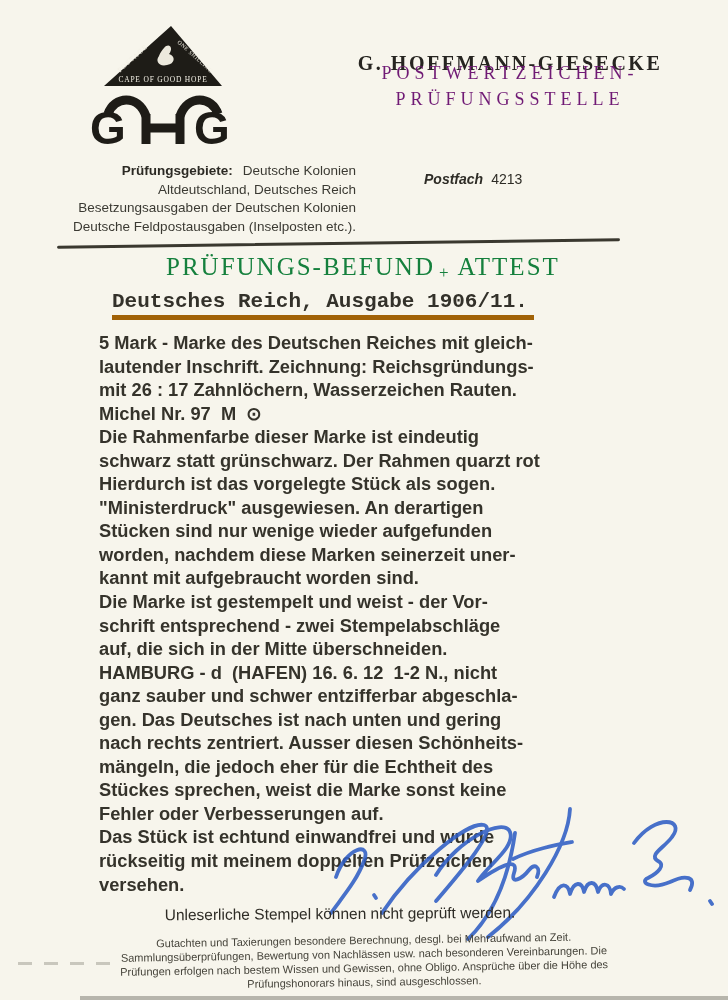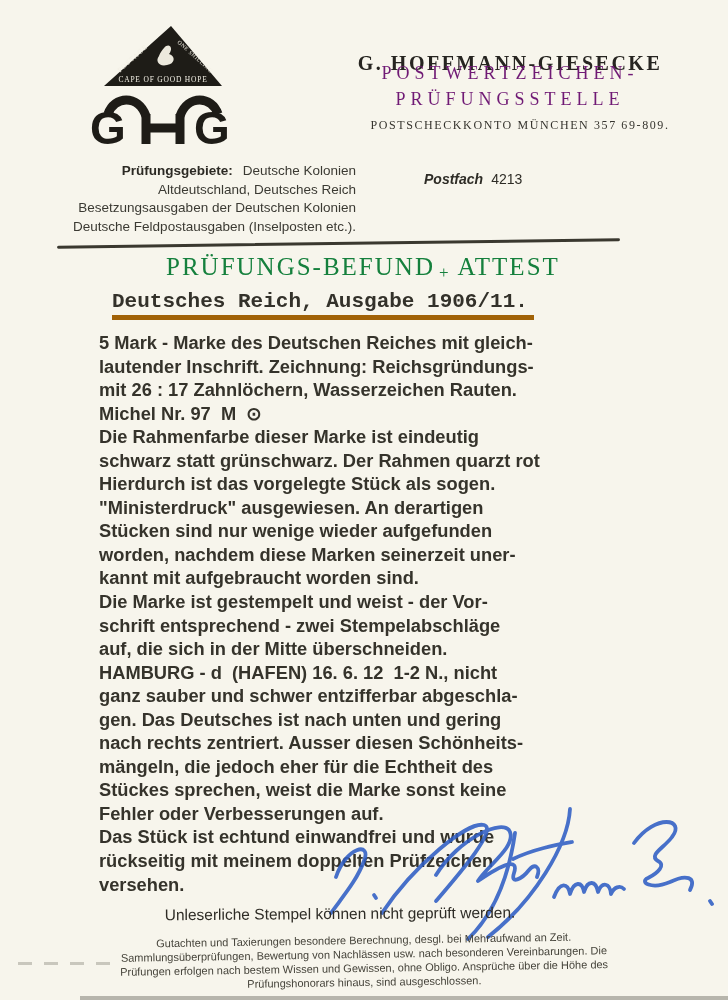--- a/index.html
+++ b/index.html
@@ -107,21 +107,20 @@
         <path d="M92,94 C100,72 124,74 130,92"></path>
       </g>
     </g>
   </svg>
 
   <div class="lh-name">G. HOFFMANN-GIESECKE</div>
   <div class="lh-office">
     <div>POSTWERTZEICHEN-</div>
     <div>PRÜFUNGSSTELLE</div>
   </div>
-  <div class="lh-account">POSTSCHECKKONTO MÜNCHEN 357 69-809.</div>
 
   <div class="areas">
     <div>
       <span class="lbl">Prüfungsgebiete:</span><span>Deutsche Kolonien</span>
     </div>
     <div>
 
     <div>Altdeutschland, Deutsches Reich</div>
         <div>Besetzungsausgaben der Deutschen Kolonien</div>
         <div>Deutsche Feldpostausgaben (Inselposten etc.).</div>

